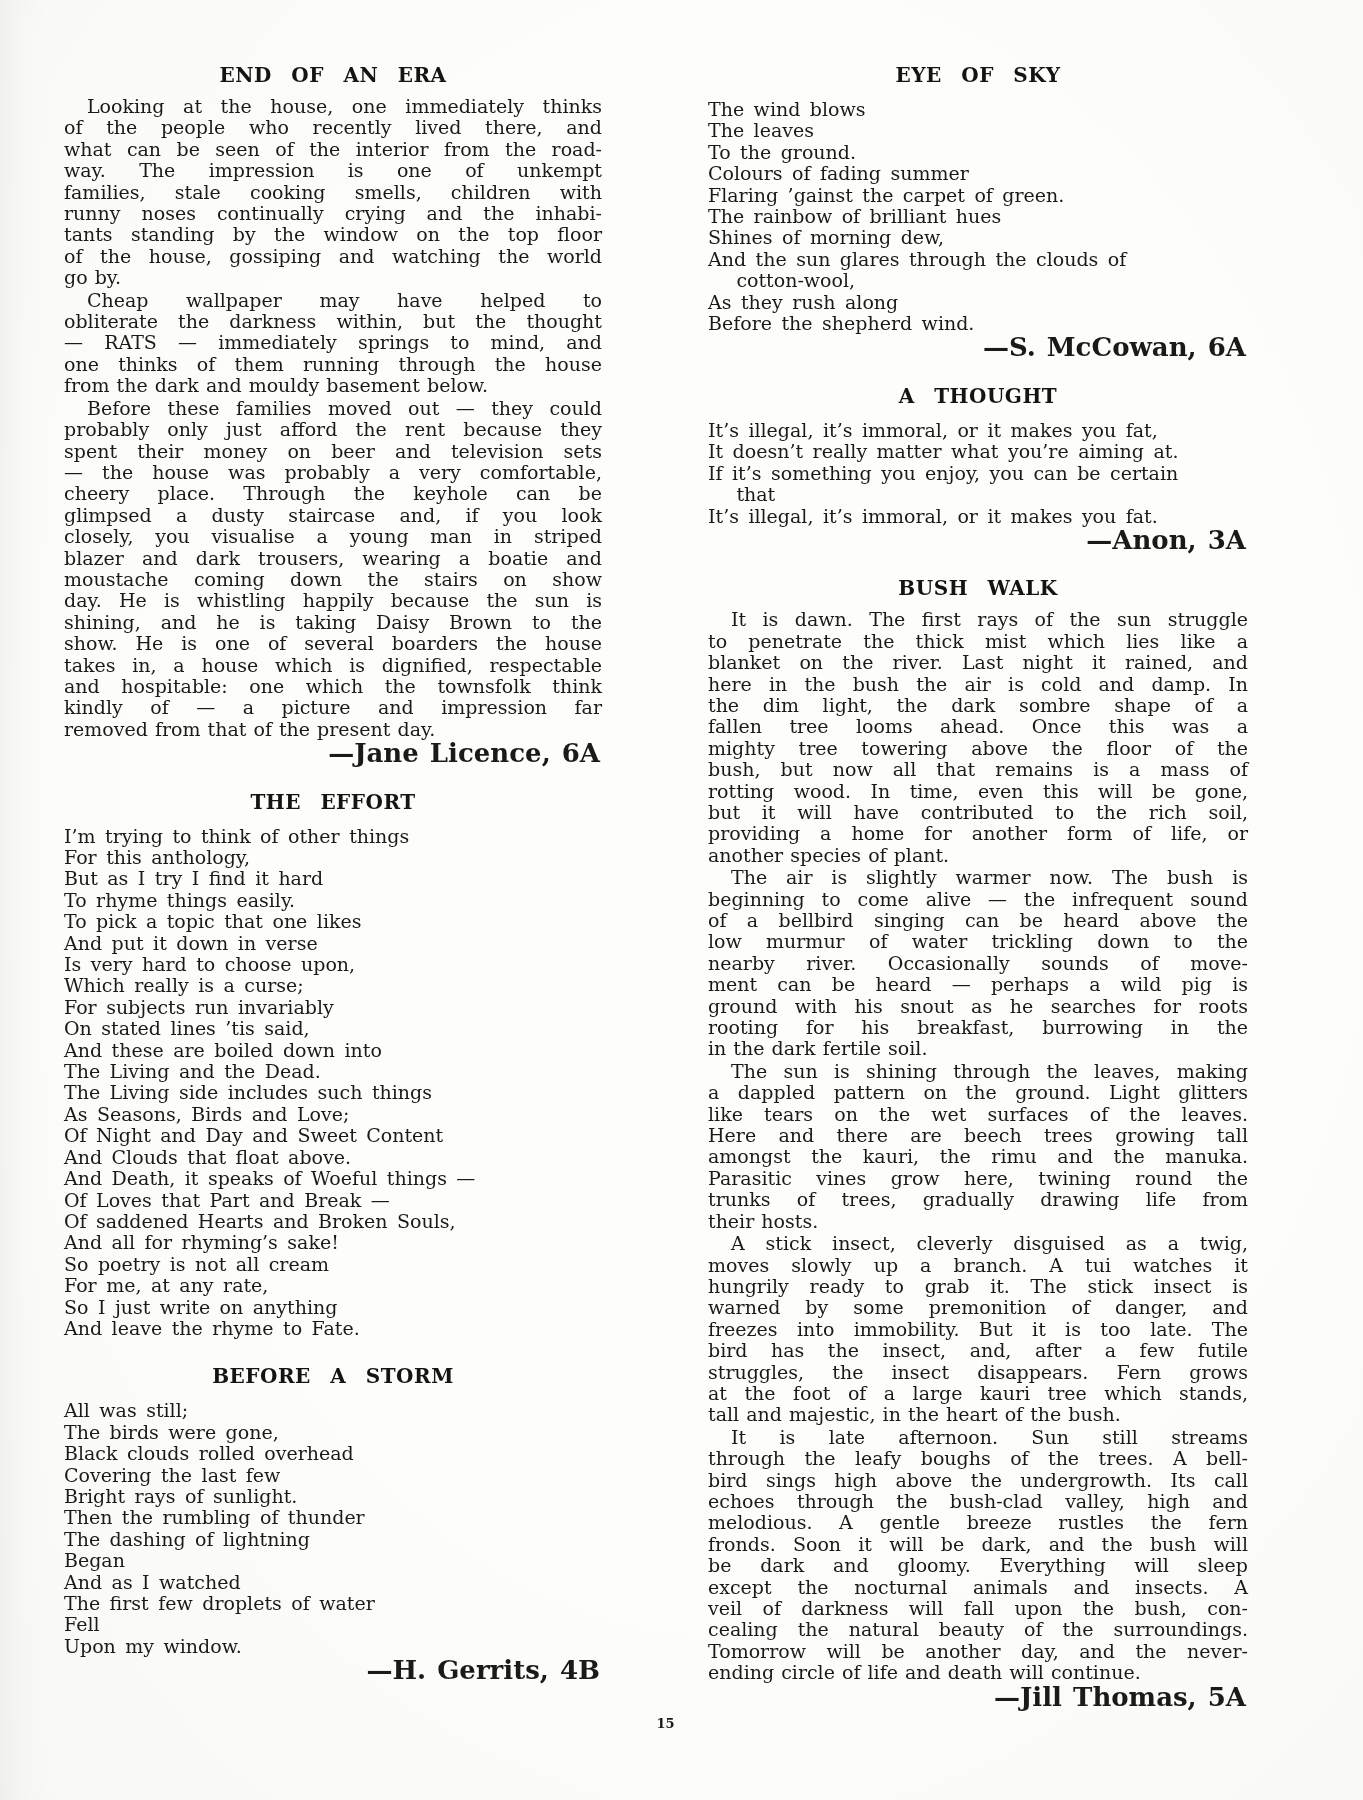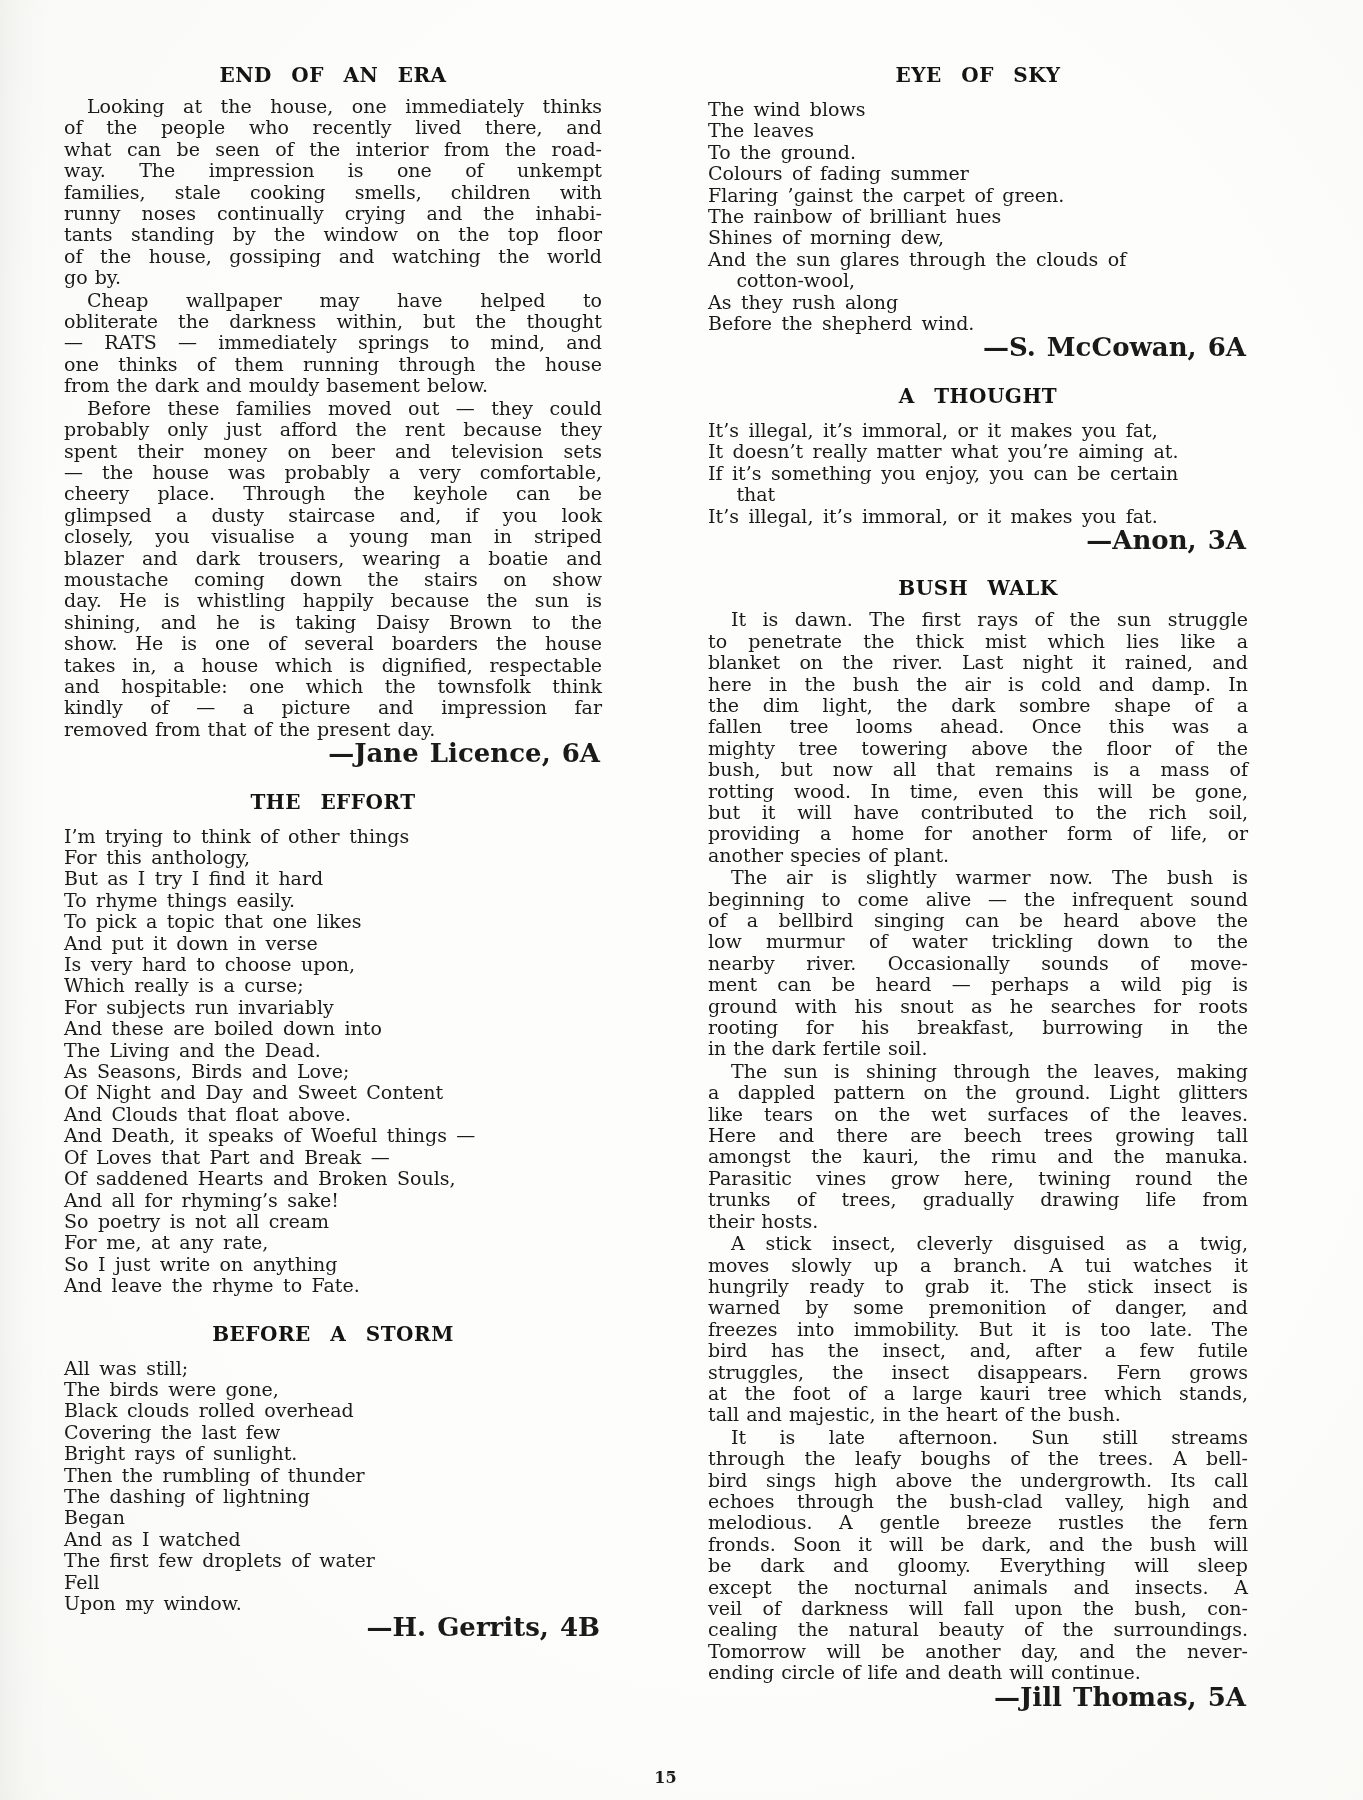--- a/index.html
+++ b/index.html
@@ -33,22 +33,22 @@
   .paragraph + .paragraph { margin-top:1px; }
   .poem-line {
     font-size:19px; line-height:21.4px;
     white-space:pre-wrap; word-spacing:0.18em;
   }
   .byline {
     font-size:26px; line-height:21.4px; font-weight:bold;
     text-align:right; margin-top:3px; padding-right:2px; word-spacing:2px;
   }
   .page-number {
-    position:absolute; top:1768px; left:588px; width:155px;
-    text-align:center; font-weight:bold; font-size:16px; line-height:20px;
+    position:absolute; top:1714px; left:588px; width:155px;
+    text-align:center; font-weight:bold; font-size:13px; line-height:20px;
   }
 </style>
 </head>
 <body>
 
 <div class="page">
   <div class="column column-left">
       <section class="section prose">
         <h2 class="section-title">END OF AN ERA</h2>
         <div class="paragraph">
@@ -94,22 +94,24 @@
         <div class="stanza">
           <div class="poem-line">I’m trying to think of other things</div>
           <div class="poem-line">For this anthology,</div>
           <div class="poem-line">But as I try I find it hard</div>
           <div class="poem-line">To rhyme things easily.</div>
           <div class="poem-line">To pick a topic that one likes</div>
           <div class="poem-line">And put it down in verse</div>
           <div class="poem-line">Is very hard to choose upon,</div>
           <div class="poem-line">Which really is a curse;</div>
           <div class="poem-line">For subjects run invariably</div>
+          <div class="poem-line">On stated lines ’tis said,</div>
           <div class="poem-line">And these are boiled down into</div>
           <div class="poem-line">The Living and the Dead.</div>
+          <div class="poem-line">The Living side includes such things</div>
           <div class="poem-line">As Seasons, Birds and Love;</div>
           <div class="poem-line">Of Night and Day and Sweet Content</div>
           <div class="poem-line">And Clouds that float above.</div>
           <div class="poem-line">And Death, it speaks of Woeful things —</div>
           <div class="poem-line">Of Loves that Part and Break —</div>
           <div class="poem-line">Of saddened Hearts and Broken Souls,</div>
           <div class="poem-line">And all for rhyming’s sake!</div>
           <div class="poem-line">So poetry is not all cream</div>
           <div class="poem-line">For me, at any rate,</div>
           <div class="poem-line">So I just write on anything</div>

